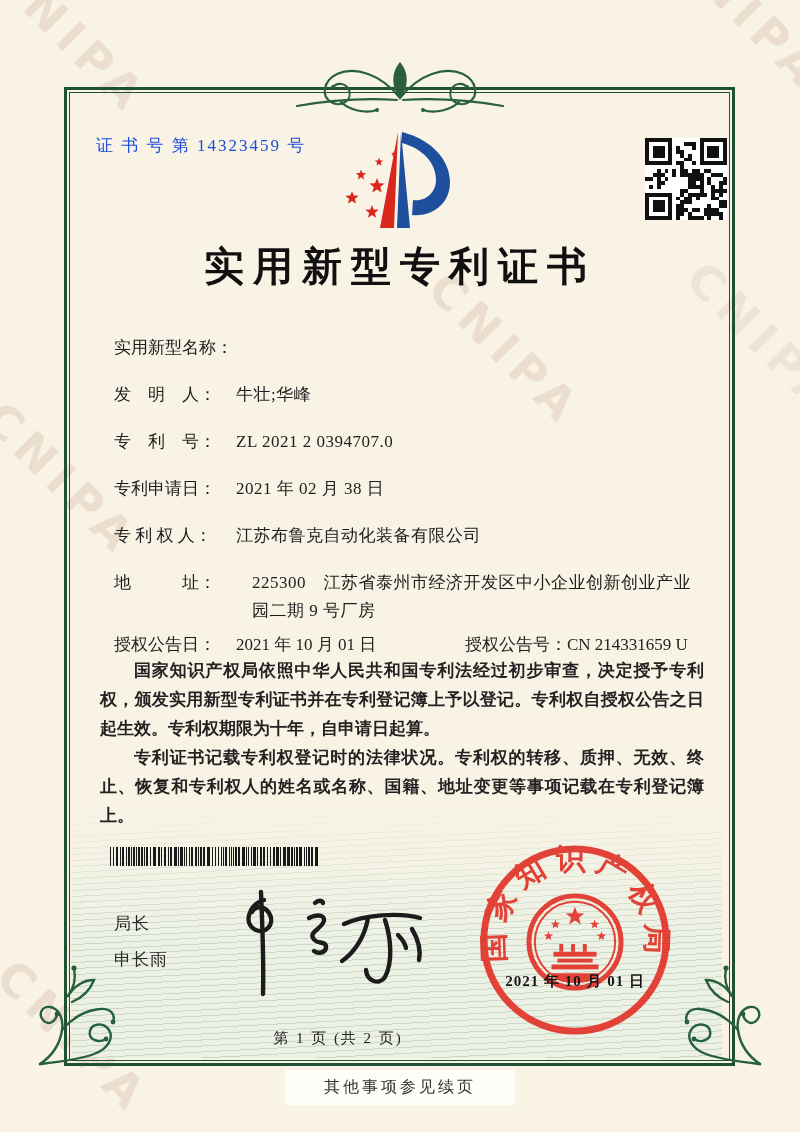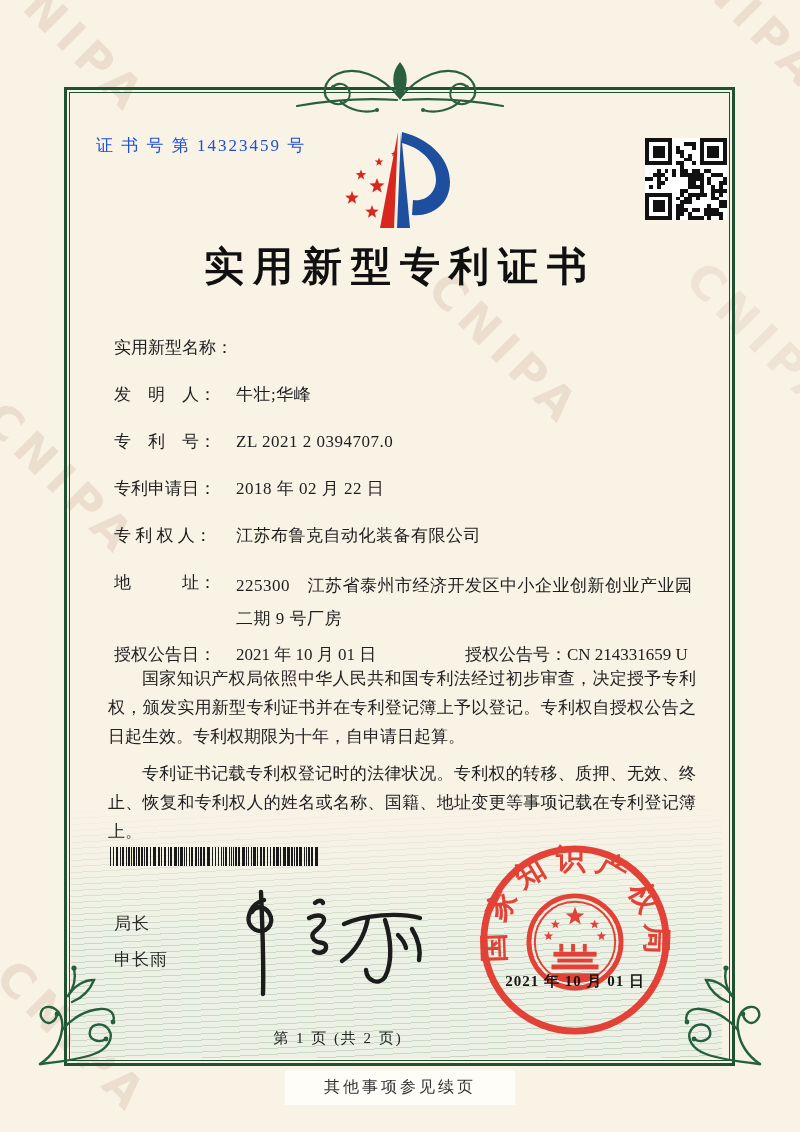--- a/index.html
+++ b/index.html
@@ -31,28 +31,28 @@
   .qr{position:absolute;left:645px;top:138px;}
 
   .title{position:absolute;left:0;top:239px;width:800px;text-align:center;
          font-size:40px;font-weight:bold;letter-spacing:9px;color:#101010;}
 
   .fields{position:absolute;left:114px;top:334px;width:580px;font-size:17px;}
   .frow{display:flex;margin-bottom:20px;line-height:27px;}
   .flabel{flex:0 0 122px;white-space:nowrap;color:#1d1d1d;}
   .fvalue{flex:1;color:#1d1d1d;letter-spacing:0.5px;}
   .frow.addr{margin-bottom:6px;}
-  .frow.addr .fvalue{line-height:33px;max-width:470px;}
+  .frow.addr .fvalue{line-height:28px;max-width:470px;margin-left:16px;}
   .grant{display:flex;line-height:27px;gap:43px;}
   .grant .left{width:308px;display:flex;}
   .grant .right{display:flex;justify-content:space-between;}
 
   .paras{position:absolute;left:100px;top:656px;width:604px;font-size:17px;line-height:29px;
          text-align:justify;color:#222;}
-  .paras p{margin:8px;text-indent:2em;}
+  .paras p{margin:0;text-indent:2em;font-weight:bold;}
 
   .barcode{position:absolute;left:110px;top:847px;width:214px;height:19px;font-size:0;}
   .barcode span{display:inline-block;height:19px;background:#191919;vertical-align:top;}
 
   .signer{position:absolute;left:114px;top:912px;font-family:"Liberation Sans","DejaVu Sans",sans-serif;
           font-size:17px;color:#2a2a2a;}
   .signer div{margin-bottom:13px;letter-spacing:1px;}
   .signature{position:absolute;left:218px;top:888px;}
 
   .seal{position:absolute;left:477px;top:842px;z-index:5;}
@@ -293,21 +293,21 @@
       <div class="frow">
         <span class="flabel">发　明　人：</span>
         <span class="fvalue">牛壮;华峰</span>
       </div>
       <div class="frow">
         <span class="flabel">专　利　号：</span>
         <span class="fvalue">ZL 2021 2 0394707.0</span>
       </div>
       <div class="frow">
         <span class="flabel">专利申请日：</span>
-        <span class="fvalue">2018 年 02 月 22 日</span>
+        <span class="fvalue">2021 年 02 月 38 日</span>
       </div>
       <div class="frow">
         <span class="flabel">专 利 权 人：</span>
         <span class="fvalue">江苏布鲁克自动化装备有限公司</span>
       </div>
       <div class="frow addr">
         <span class="flabel">地　　　址：</span>
         <span class="fvalue">225300　江苏省泰州市经济开发区中小企业创新创业产业园二期 9 号厂房</span>
       </div>
       <div class="grant">

